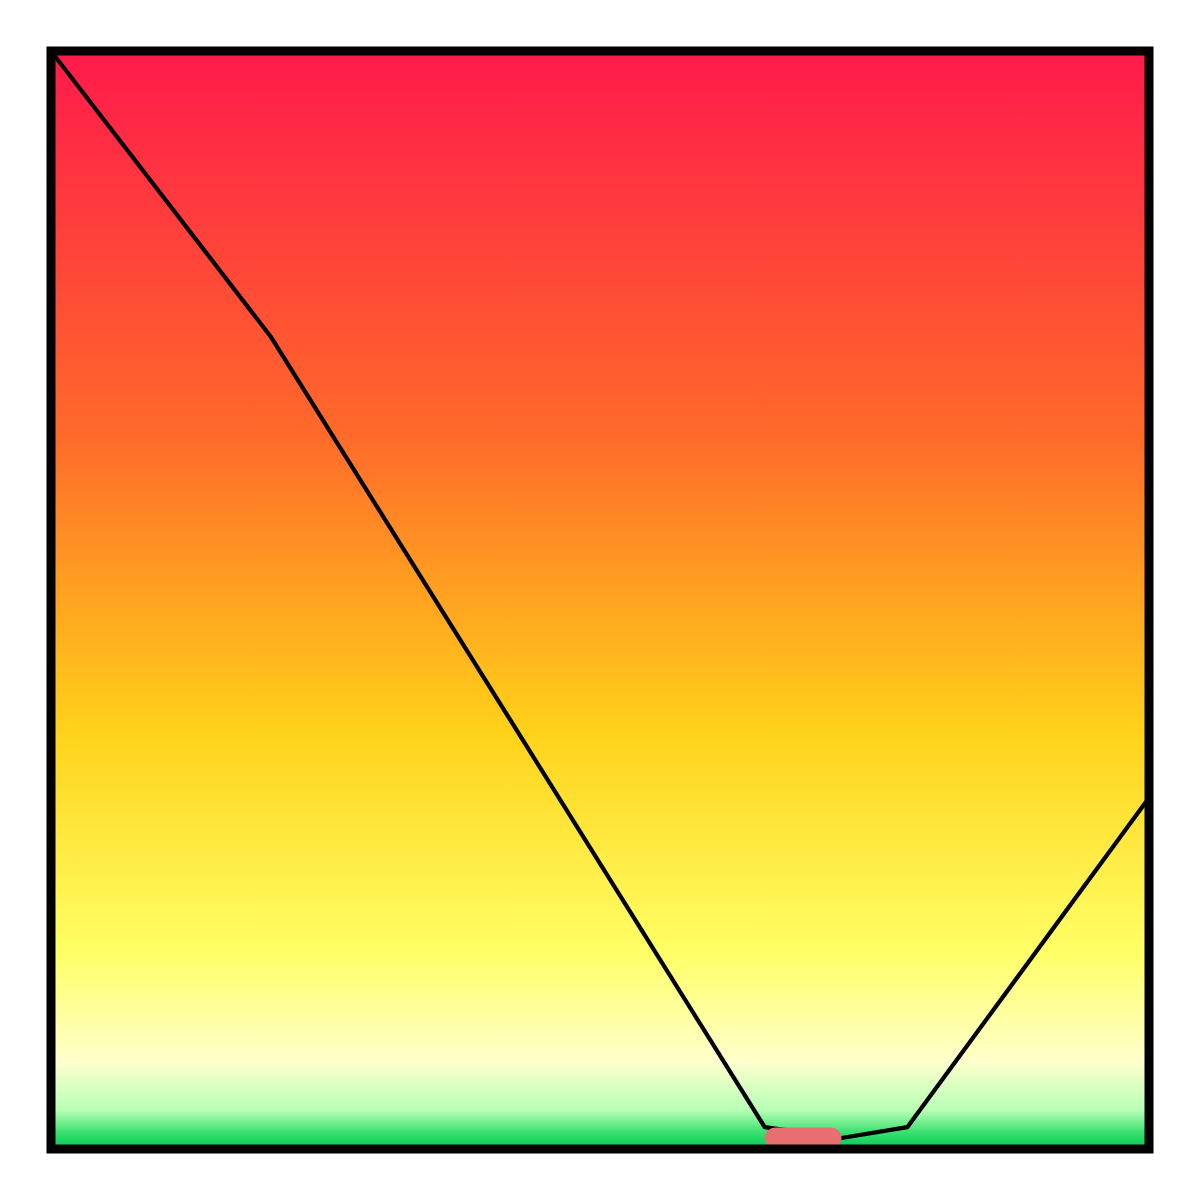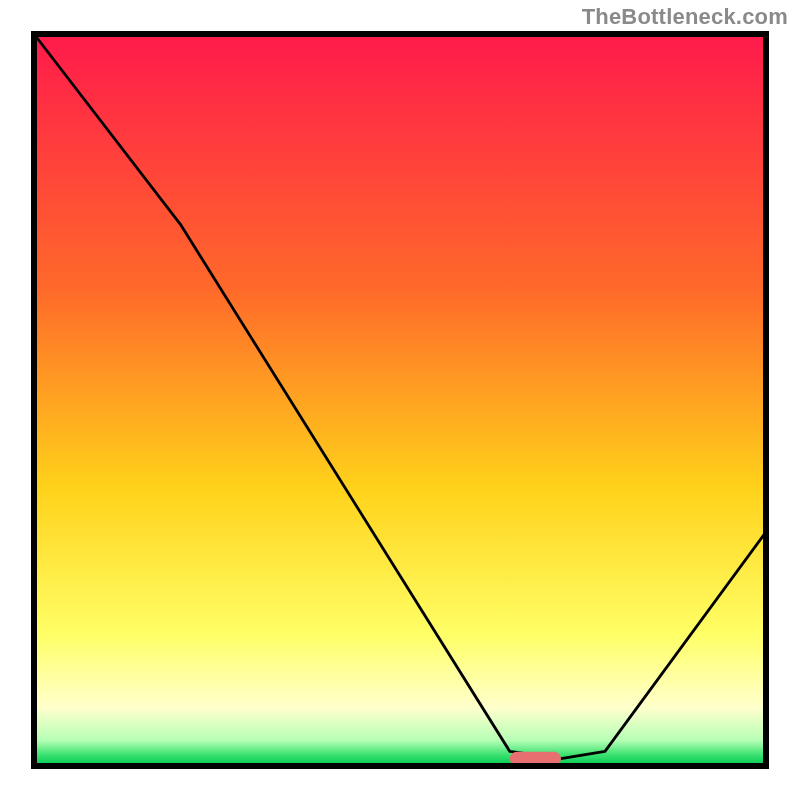--- a/index.html
+++ b/index.html
@@ -27,21 +27,20 @@
   svg {
     position: absolute;
     top: 28px;
     left: 28px;
   }
 </style>
 </head>
 <body>
 
 <div class="wrap">
-  <div class="attribution">TheBottleneck.com</div>
   <svg id="chart-svg" width="744" height="744" viewBox="0 0 744 744">
       <defs>
         <linearGradient id="bg-grad" x1="0" y1="0" x2="0" y2="1">
           <stop offset="0%" stop-color="#ff1a4b"></stop>
           <stop offset="35%" stop-color="#ff6a2a"></stop>
           <stop offset="62%" stop-color="#ffd21a"></stop>
           <stop offset="82%" stop-color="#ffff66"></stop>
           <stop offset="92%" stop-color="#ffffcc"></stop>
           <stop offset="96.5%" stop-color="#b6ffb6"></stop>
           <stop offset="98.5%" stop-color="#39e06f"></stop>

